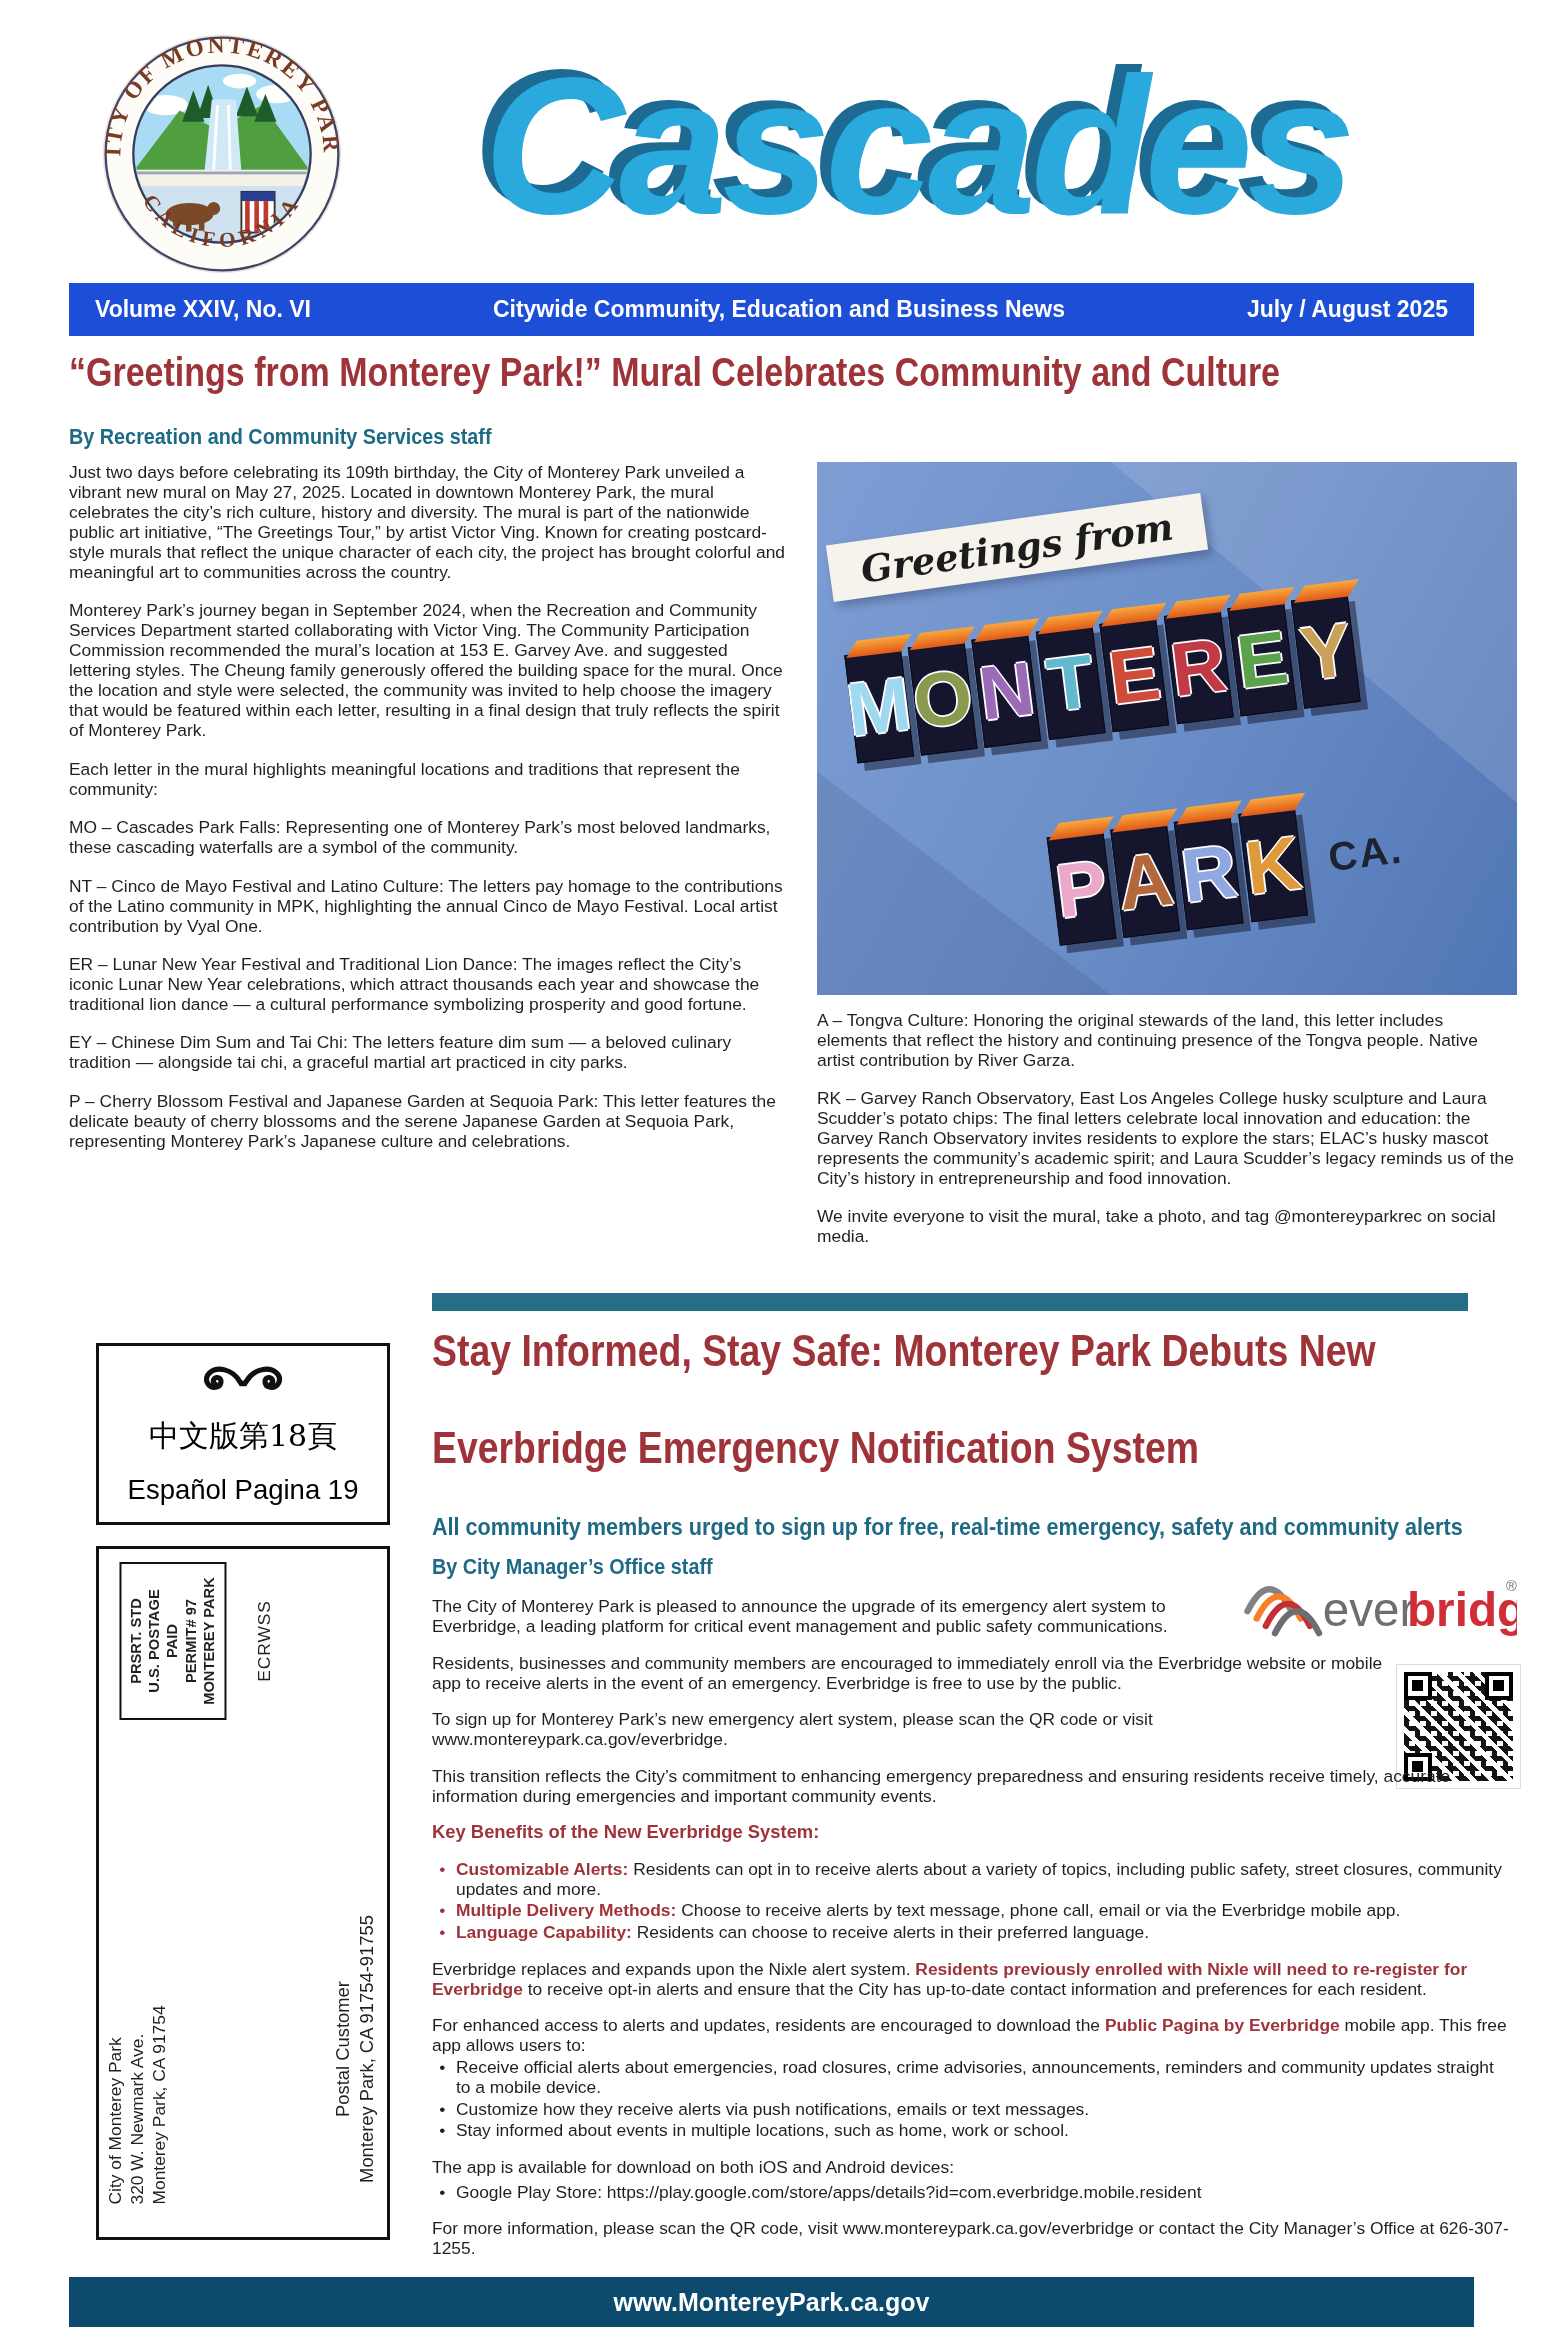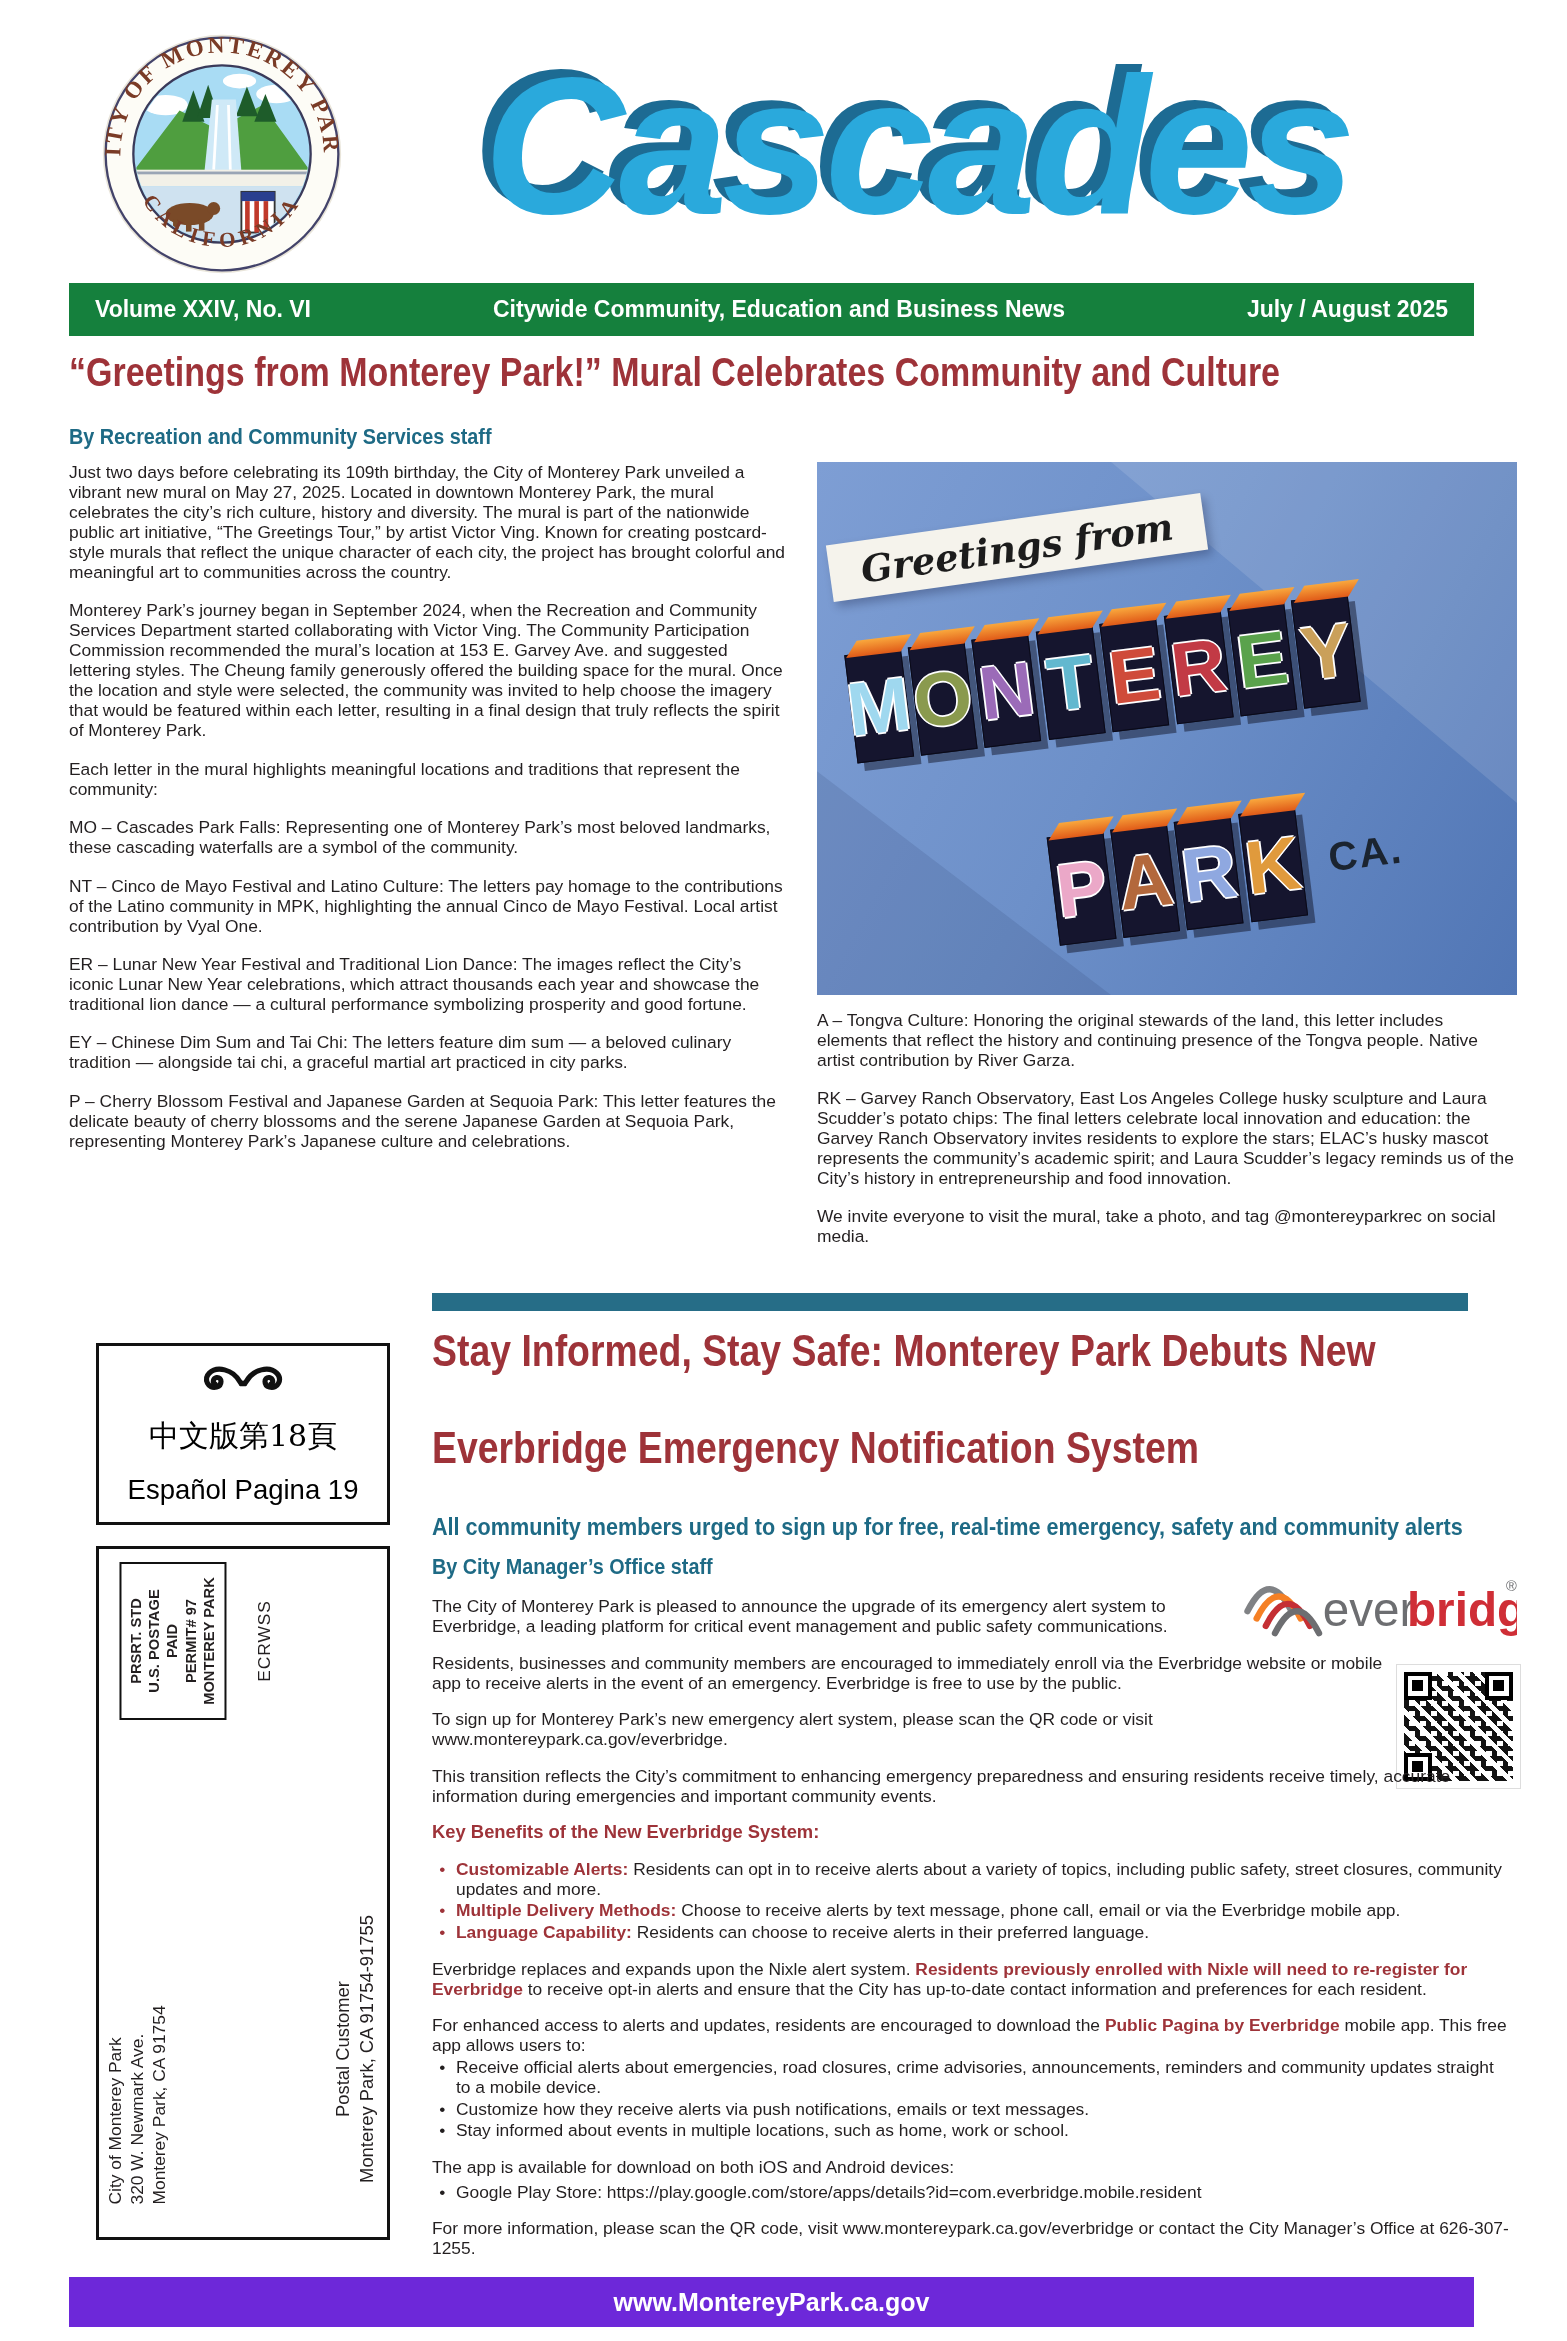--- a/index.html
+++ b/index.html
@@ -6,21 +6,21 @@
   .page{position:relative;width:1568px;height:2342px;background:#fff;overflow:hidden;
         font-family:"Liberation Sans",sans-serif;color:#231f20;}
 
   
   .seal{position:absolute;left:101px;top:33px;width:242px;height:242px;}
   .masthead-title{position:absolute;left:375px;top:16.5px;width:1084px;height:257px;
     font-family:"Liberation Sans",sans-serif;font-weight:bold;font-style:italic;
     font-size:195px;line-height:257px;text-align:center;color:#2aa9dc;
     text-shadow:-11px -8.3px 0 #1d6b93;letter-spacing:-5.5px;}
 
-  .issue-bar{position:absolute;left:69px;top:283px;width:1405px;height:53px;background:#15803d;
+  .issue-bar{position:absolute;left:69px;top:283px;width:1405px;height:53px;background:#1d4ed8;
     display:flex;align-items:center;justify-content:space-between;padding:0 26px;box-sizing:border-box;
     color:#fff;font-weight:bold;font-size:23px;}
   .issue-bar .mid{flex:1;text-align:center;}
 
   
   .cond{display:inline-block;transform:scaleX(.85);transform-origin:0 50%;white-space:nowrap;}
   .h1{position:absolute;left:69px;top:350px;font-size:40px;font-weight:bold;color:#9e3339;}
   .byline{color:#1e6a85;font-weight:bold;font-size:22px;}
   .byline1{position:absolute;left:69px;top:424px;}
 
@@ -103,21 +103,21 @@
   .qr .noise{position:absolute;inset:7.3px;opacity:.92;
     background-image:repeating-linear-gradient(0deg,#000 0 4.6px,transparent 4.6px 10px),
       repeating-linear-gradient(90deg,#000 0 4.6px,transparent 4.6px 11px);
     background-blend-mode:multiply;
     -webkit-mask-image:repeating-linear-gradient(45deg,#000 0 8.3px,transparent 8.3px 13px);
             mask-image:repeating-linear-gradient(45deg,#000 0 8.3px,transparent 8.3px 13px);}
   .finder{position:absolute;width:27.5px;height:27.5px;border:4.6px solid #000;background:#fff;box-sizing:border-box;}
   .finder::after{content:"";position:absolute;left:3.7px;top:3.7px;width:11px;height:11px;background:#000;}
   .f-tl{left:7.3px;top:7.3px;} .f-tr{right:7.3px;top:7.3px;} .f-bl{left:7.3px;bottom:7.3px;}
 
-  .footer-bar{position:absolute;left:69px;top:2277px;width:1405px;height:50px;background:#6d28d9;
+  .footer-bar{position:absolute;left:69px;top:2277px;width:1405px;height:50px;background:#0c4a6e;
     display:flex;align-items:center;justify-content:center;color:#fff;font-weight:bold;font-size:25px;}
 </style>
 </head>
 <body>
 
 <div class="page">
 
   <div class="seal">
     <svg viewBox="0 0 262 262" width="242" height="242">
       <circle cx="131" cy="131" r="129" fill="#e9e5da"></circle>

